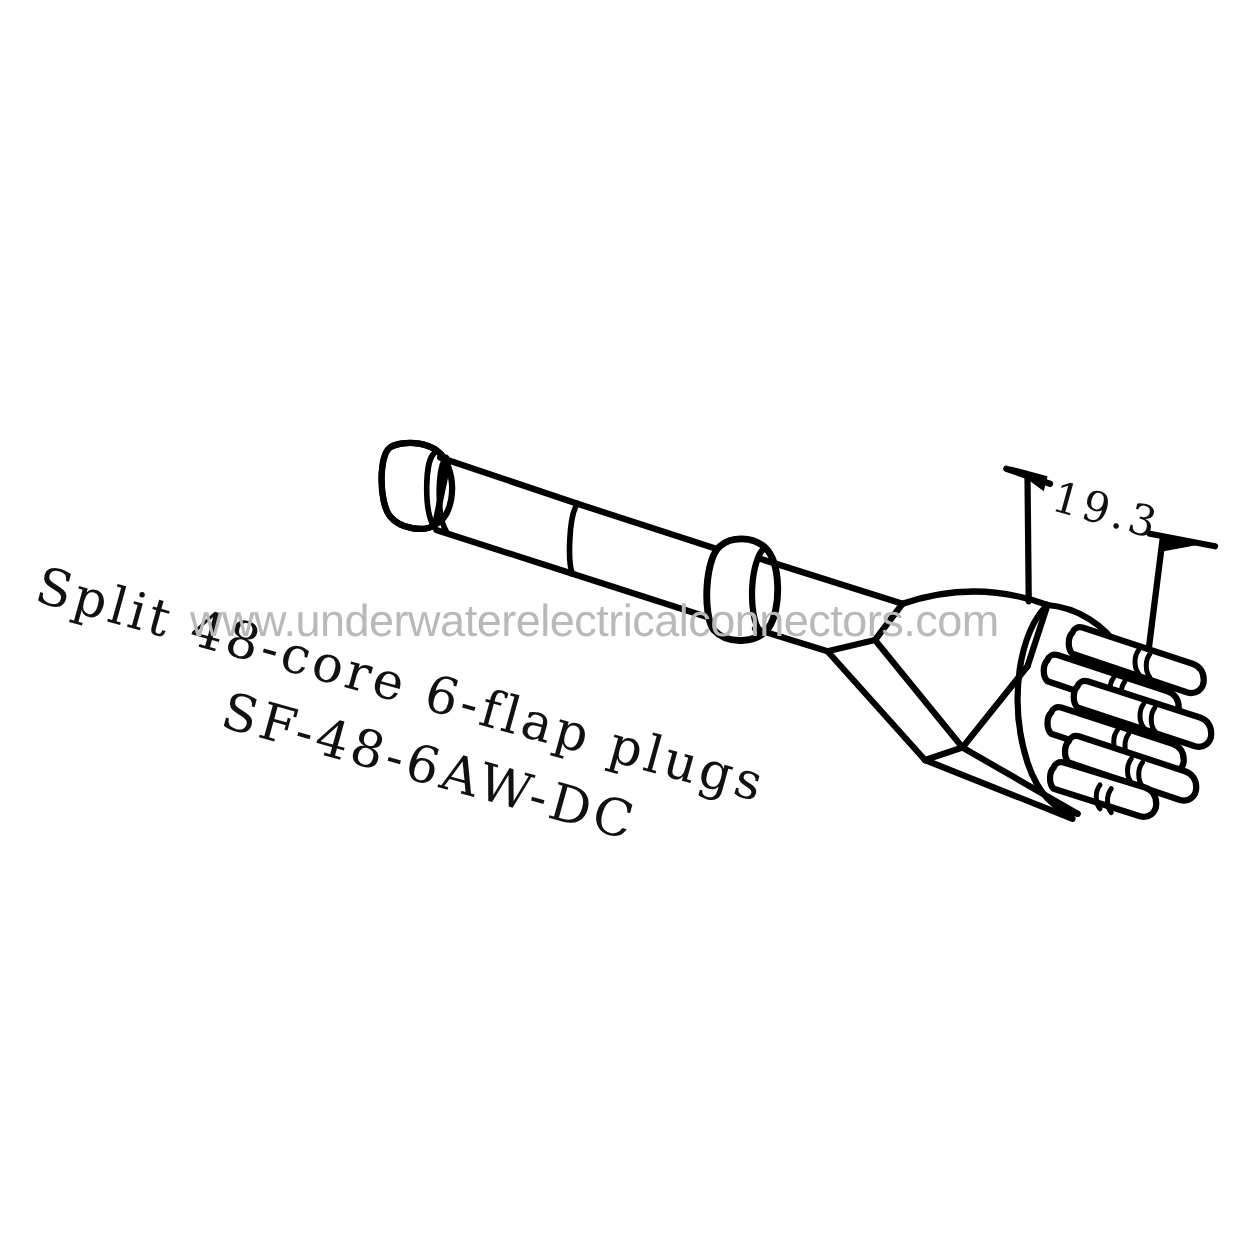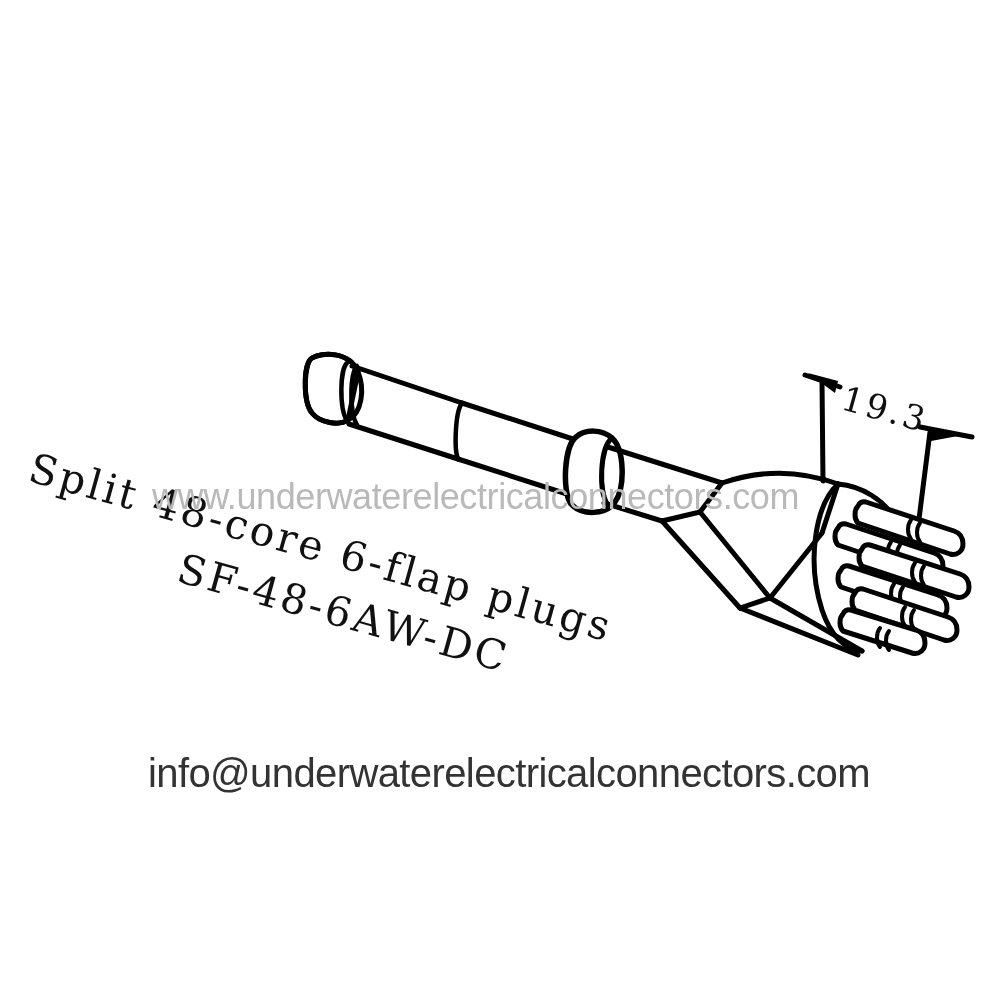--- a/index.html
+++ b/index.html
@@ -263,15 +263,14 @@
 
   <div class="label-block">
     <div class="label-line l1">Split 48-core 6-flap plugs</div>
     <div class="label-line l2">SF-48-6AW-DC</div>
   </div>
 
   <div class="dim-value">19.3</div>
 
   <div class="watermark">www.underwaterelectricalconnectors.com</div>
 
-  <div class="footer-email">info@underwaterelectricalconnectors.com</div>
 
 </div>
 
 </body></html>

